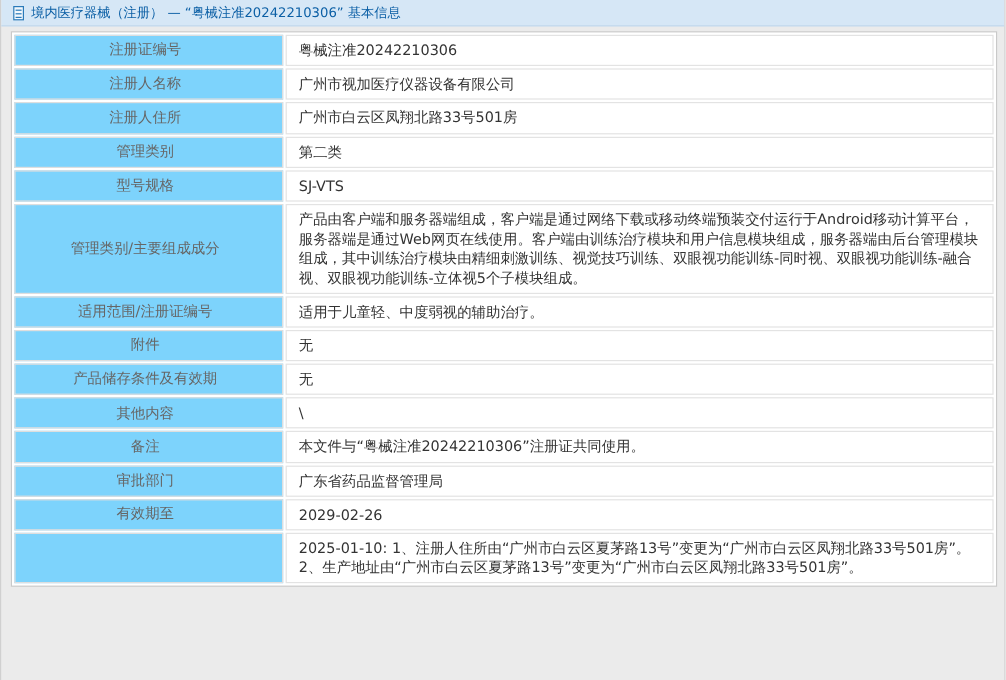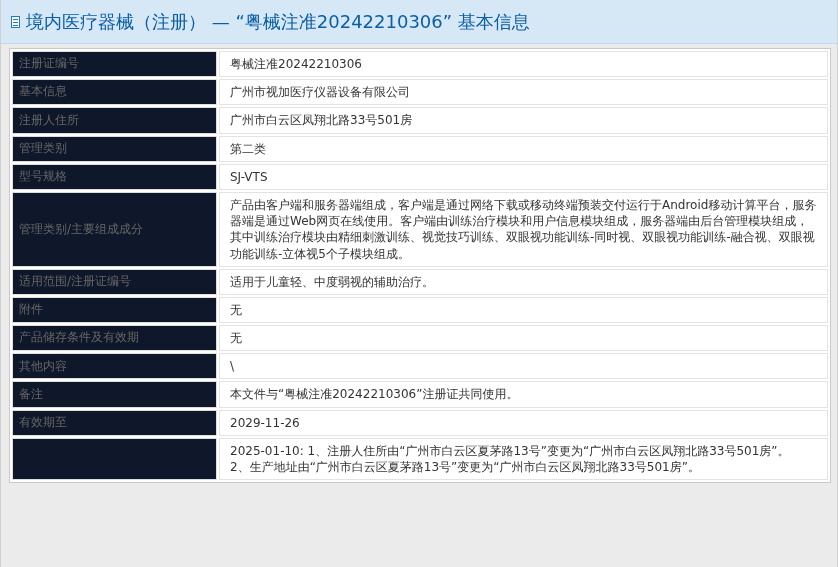--- a/index.html
+++ b/index.html
@@ -10,27 +10,27 @@
   }
   .page {
     width: 838px;
     height: 567px;
     background: #ebebeb;
     overflow: hidden;
     border-left: 1px solid #d0d0d0;
     border-right: 1px solid #d0d0d0;
   }
   .header-bar {
-    height: 44px;
+    height: 22px;
     background: #d6e7f6;
     display: flex;
     align-items: center;
     padding: 0 10px;
     color: #0b5fa5;
-    font-size: 18px;
+    font-size: 11px;
     border-bottom: 1px solid #c3d8ec;
   }
   .doc-icon {
     width: 9px;
     height: 12px;
     border: 1px solid #2a7ab9;
     background: #f2f8fd;
     margin-right: 6px;
     position: relative;
     flex: 0 0 auto;
@@ -51,27 +51,27 @@
     border-spacing: 2px;
     width: 822px;
     margin: 4px 8px 0 8px;
     background: #ffffff;
     border: 1px solid #c9c9c9;
     table-layout: fixed;
   }
   .row { display: table-row; }
   .label-cell {
     display: table-cell;
-    width: 205px;
-    background: #0f172a;
+    width: 224px;
+    background: #7dd3fc;
     border: 1px solid #dedede;
     color: #666666;
     font-size: 12px;
     line-height: 1.3;
-    text-align: left;
+    text-align: center;
     vertical-align: middle;
     padding: 4px 12px 4px 6px;
   }
   .value-cell {
     display: table-cell;
     background: #ffffff;
     border: 1px solid #e3e3e3;
     color: #333333;
     font-size: 12px;
     line-height: 1.35;
@@ -91,21 +91,21 @@
     <span class="doc-icon"></span>
     <span class="title-text">境内医疗器械（注册） — “粤械注准20242210306” 基本信息</span>
   </div>
 
   <div class="info-table">
       <div class="row">
         <div class="label-cell"><span>注册证编号</span></div>
         <div class="value-cell">粤械注准20242210306</div>
       </div>
       <div class="row">
-        <div class="label-cell"><span>基本信息</span></div>
+        <div class="label-cell"><span>注册人名称</span></div>
         <div class="value-cell">广州市视加医疗仪器设备有限公司</div>
       </div>
       <div class="row">
         <div class="label-cell"><span>注册人住所</span></div>
         <div class="value-cell">广州市白云区凤翔北路33号501房</div>
       </div>
       <div class="row">
         <div class="label-cell"><span>管理类别</span></div>
         <div class="value-cell">第二类</div>
       </div>
@@ -131,22 +131,26 @@
       </div>
       <div class="row">
         <div class="label-cell"><span>其他内容</span></div>
         <div class="value-cell">\</div>
       </div>
       <div class="row">
         <div class="label-cell"><span>备注</span></div>
         <div class="value-cell">本文件与“粤械注准20242210306”注册证共同使用。</div>
       </div>
       <div class="row">
+        <div class="label-cell"><span>审批部门</span></div>
+        <div class="value-cell">广东省药品监督管理局</div>
+      </div>
+      <div class="row">
         <div class="label-cell"><span>有效期至</span></div>
-        <div class="value-cell">2029-11-26</div>
+        <div class="value-cell">2029-02-26</div>
       </div>
       <div class="row">
         <div class="label-cell"></div>
         <div class="value-cell">2025-01-10: 1、注册人住所由“广州市白云区夏茅路13号”变更为“广州市白云区凤翔北路33号501房”。
 2、生产地址由“广州市白云区夏茅路13号”变更为“广州市白云区凤翔北路33号501房”。</div>
       </div>
     </div>
 
 </div>
 

